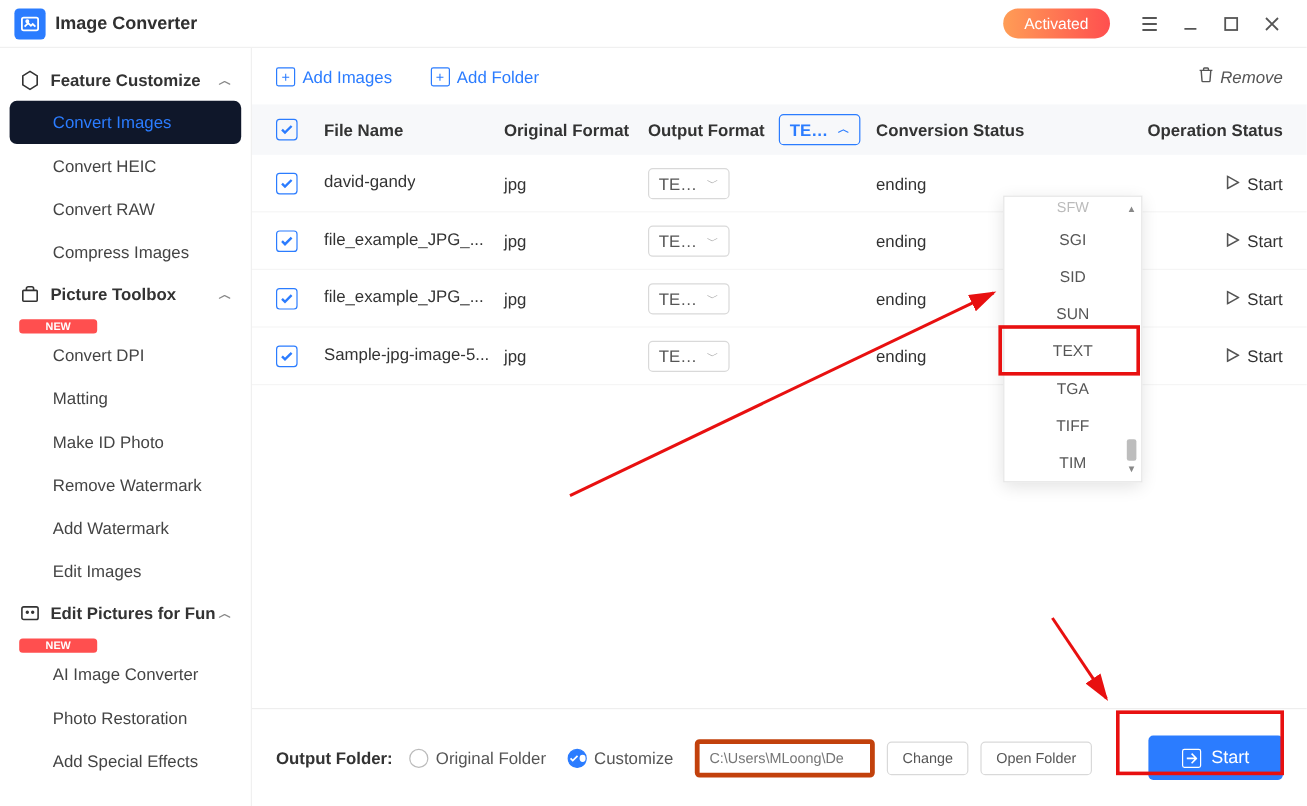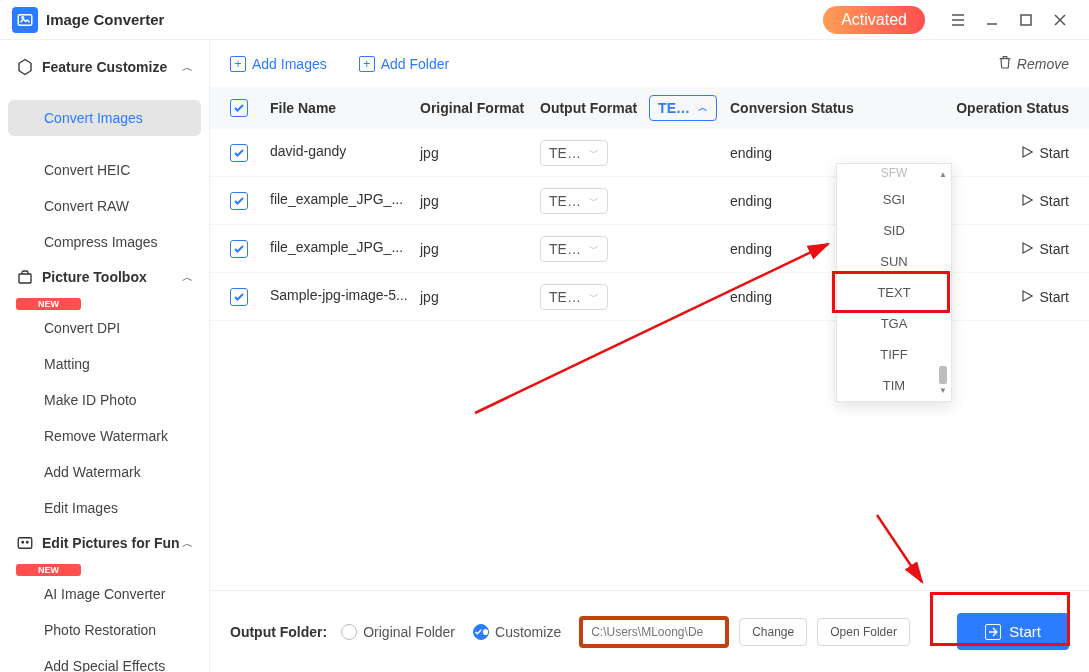--- a/index.html
+++ b/index.html
@@ -4,34 +4,34 @@
 <style>
 * { box-sizing: border-box; margin: 0; padding: 0; }
 body { font-family: -apple-system, BlinkMacSystemFont, "Segoe UI", sans-serif; font-size: 14px; color: #333; width: 1089px; height: 672px; overflow: hidden; background: #fff; position: relative; }
 
 
 .titlebar { display: flex; align-items: center; height: 40px; padding: 0 12px; border-bottom: 1px solid #f0f0f0; }
 .titlebar .logo { width: 26px; height: 26px; background: #2b7cff; border-radius: 4px; display: flex; align-items: center; justify-content: center; margin-right: 8px; }
 .titlebar .logo svg { width: 18px; height: 18px; }
 .titlebar .title { font-weight: 600; font-size: 15px; color: #303030; }
 .titlebar .spacer { flex: 1; }
-.titlebar .activated { background: linear-gradient(90deg,#ff9d56,#ff4f4f); color: #fff; padding: 5px 18px; border-radius: 16px; font-size: 16px; margin-right: 16px; }
+.titlebar .activated { background: linear-gradient(90deg,#ff9d56,#ff4f4f); color: #fff; padding: 5px 18px; border-radius: 16px; font-size: 13px; margin-right: 16px; }
 .titlebar .win-btn { width: 34px; height: 34px; display: flex; align-items: center; justify-content: center; cursor: pointer; color: #555; font-size: 16px; }
 
 
 .main { display: flex; height: calc(672px - 40px); }
 .sidebar { width: 210px; border-right: 1px solid #f0f0f0; overflow-y: auto; padding-top: 10px; }
 .content { flex: 1; display: flex; flex-direction: column; position: relative; }
 
 
 .side-section { padding: 8px 16px; display: flex; align-items: center; font-weight: 600; color: #333; cursor: pointer; }
 .side-section .sicon { width: 18px; height: 18px; margin-right: 8px; display: inline-flex; align-items: center; justify-content: center; }
 .side-section .chev { margin-left: auto; color: #888; font-size: 11px; }
 .side-item { padding: 10px 16px 10px 44px; cursor: pointer; color: #444; position: relative; }
-.side-item.active { background: #e5e5e5; color: #2b7cff; border-radius: 6px; margin: 16px 8px; padding-left: 36px; }
+.side-item.active { background: #0f172a; color: #2b7cff; border-radius: 6px; margin: 0 8px; padding-left: 36px; }
 .new-badge { display: inline-block; background: #ff4f4f; color: #fff; font-size: 9px; padding: 1px 22px; border-radius: 3px; font-weight: 700; margin-left: 16px; margin-top: 4px; }
 
 
 .toolbar { display: flex; align-items: center; padding: 14px 20px; }
 .tool-btn { display: flex; align-items: center; color: #2b7cff; cursor: pointer; margin-right: 32px; font-size: 14px; }
 .tool-btn .ticon { width: 16px; height: 16px; border: 1.5px solid #2b7cff; border-radius: 2px; display: inline-flex; align-items: center; justify-content: center; margin-right: 6px; font-size: 12px; line-height: 1; }
 .toolbar .spacer { flex: 1; }
 .remove-btn { display: flex; align-items: center; color: #555; cursor: pointer; font-style: italic; }
 .remove-btn .ricon { margin-right: 4px; }
 

